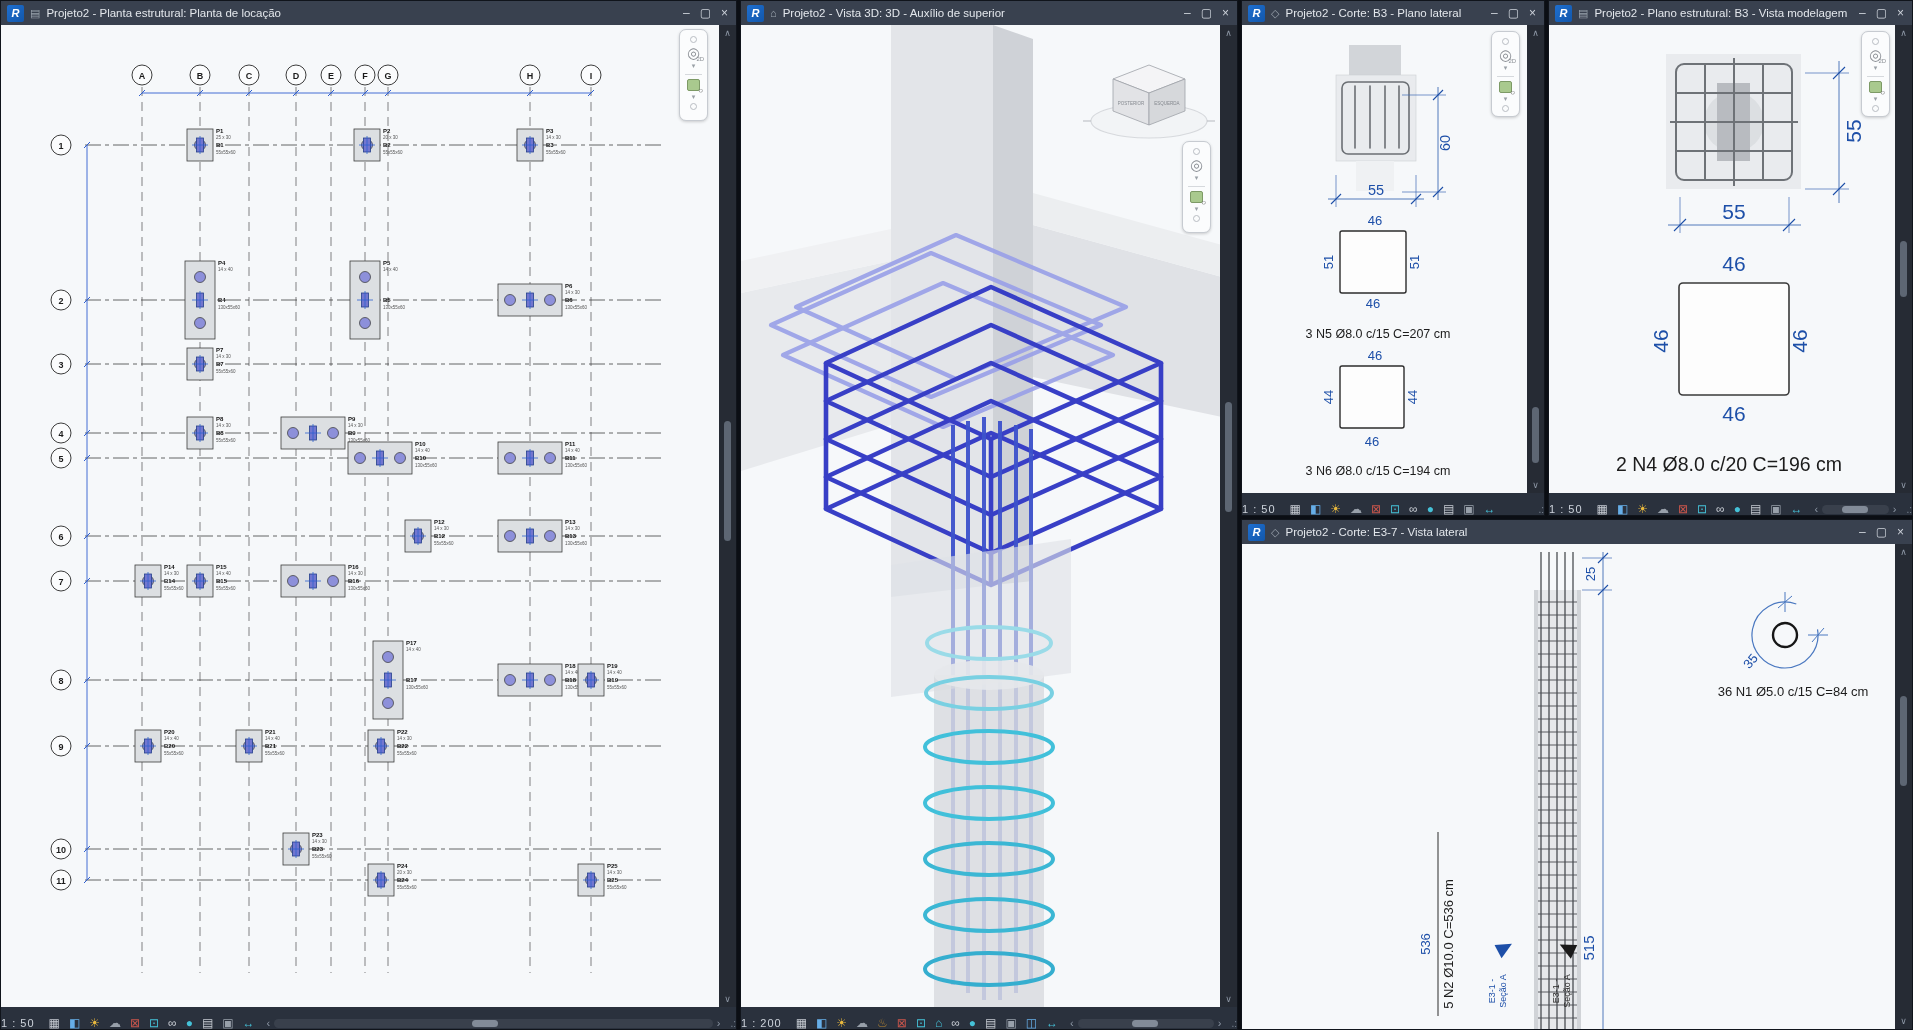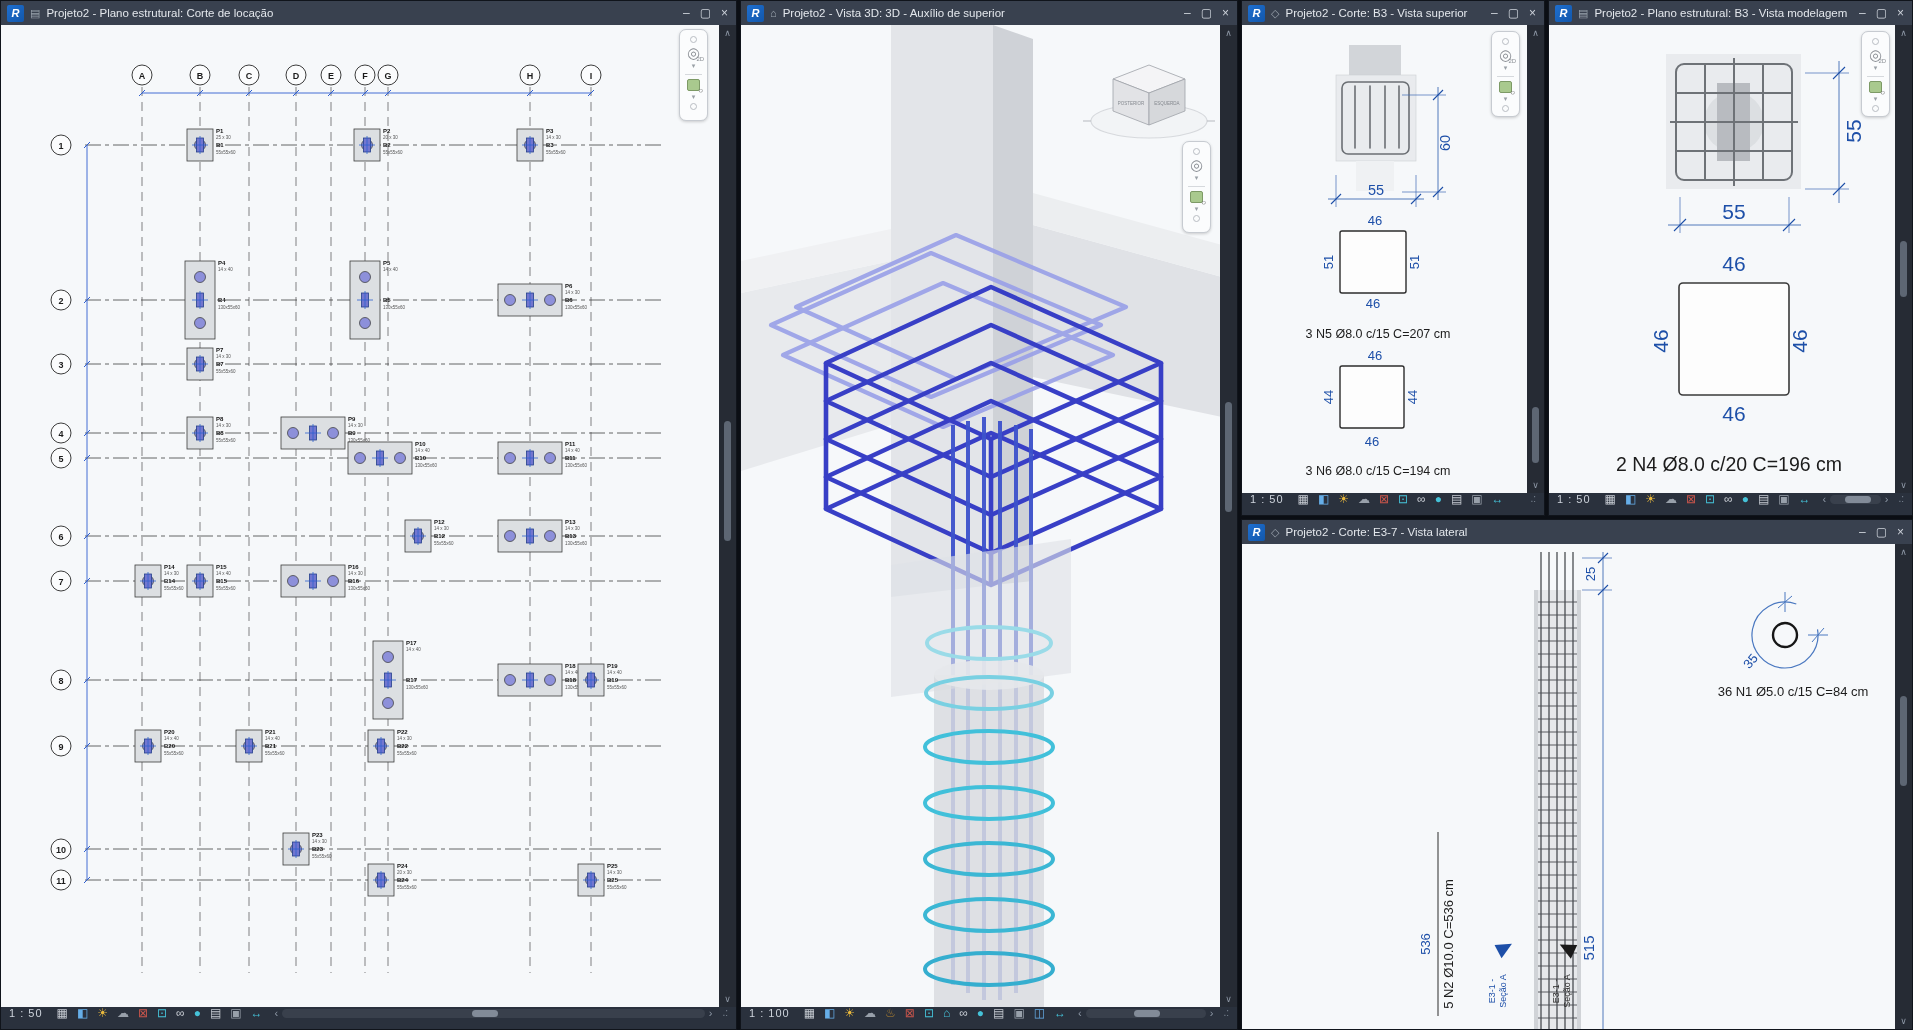--- a/index.html
+++ b/index.html
@@ -10,22 +10,22 @@
               padding:0 6px; flex:0 0 auto; }
   .ricon { width:17px; height:17px; background:linear-gradient(135deg,#1e6fd0,#1257ab); color:#fff;
            font-weight:bold; font-size:11px; display:flex; align-items:center; justify-content:center;
            border-radius:2px; font-style:italic; }
   .vticon { color:#9aa3ad; font-size:11px; }
   .wtitle { color:#e3e7ec; font-size:11.5px; white-space:nowrap; overflow:hidden; flex:1; }
   .wctrls { display:flex; gap:10px; color:#cdd2da; font-size:12px; padding-right:2px; }
   .wctrls span { cursor:default; }
   .content { position:relative; flex:1; background:#f6f8fa; overflow:hidden; }
   .content > svg { position:absolute; left:0; top:0; }
-  .viewbar { height:22px; background:#2a313d; display:flex; align-items:flex-start; gap:4px;
-             padding:0 8px; flex:0 0 auto; }
+  .viewbar { height:22px; background:#2a313d; display:flex; align-items:flex-end; gap:4px;
+             padding:0 0; flex:0 0 auto; }
   .scale { color:#cdd3db; font-size:11px; margin-right:10px; letter-spacing:1px; }
   .vbicons { display:flex; gap:9px; align-items:center; }
   .vbi { font-size:12px; line-height:1; cursor:default; }
   .hscroll { flex:1; display:flex; align-items:center; gap:4px; margin-left:8px; }
   .harr { color:#8d97a5; font-size:11px; }
   .htrack { flex:1; height:9px; background:#39404c; border-radius:5px; position:relative; }
   .hthumb { position:absolute; top:1px; height:7px; width:26px; background:#828b98; border-radius:4px; }
   .grip { color:#7b8593; font-size:10px; margin-left:6px; }
   .vscroll { position:absolute; top:0; right:0; bottom:0; width:17px; background:#262b34;
              display:flex; flex-direction:column; align-items:center; }
@@ -55,21 +55,21 @@
   .extline { stroke:#3f6cb4; stroke-width:0.7; fill:none; }
   .tick { stroke:#1d4fa8; stroke-width:1.1; }
 </style>
 </head>
 <body>
 
 <section class="win" style="left:0;top:0;width:737px;height:1030px">
   <header class="titlebar">
     <span class="ricon">R</span>
     <span class="vticon">▤</span>
-    <span class="wtitle">Projeto2 - Plano estrutural: Corte de locação</span>
+    <span class="wtitle">Projeto2 - Planta estrutural: Planta de locação</span>
     <span class="wctrls">
       <span>–</span>
       <span>▢</span>
       <span>×</span>
     </span>
   </header>
   <div class="content">
     <svg id="planSvg" viewBox="0 0 718 984" width="718" height="984">
         <line x1="141" y1="62" x2="141" y2="948" stroke="#4e4e4e" stroke-width="0.7" stroke-dasharray="9 6"></line>
         <circle cx="141" cy="50" r="10" fill="#fbfcfd" stroke="#3c3c3c" stroke-width="1"></circle>
@@ -565,21 +565,21 @@
     </div>
     <div class="vscroll">
       <span class="varr">∧</span>
       <div class="vtrack">
           <div class="vthumb" style="top:38%;height:110px"></div>
         </div>
       <span class="varr">∨</span>
     </div>
   </div>
   <footer class="viewbar">
-    <span class="scale">1 : 100</span>
+    <span class="scale">1 : 200</span>
     <span class="vbicons">
         <span class="vbi" style="color: rgb(198, 203, 210);">▦</span>
         <span class="vbi" style="color: rgb(102, 174, 232);">◧</span>
         <span class="vbi" style="color: rgb(232, 184, 61);">☀</span>
         <span class="vbi" style="color: rgb(152, 160, 170);">☁</span>
         <span class="vbi" style="color: rgb(184, 134, 47);">♨</span>
         <span class="vbi" style="color: rgb(201, 85, 75);">⊠</span>
         <span class="vbi" style="color: rgb(69, 194, 216);">⊡</span>
         <span class="vbi" style="color: rgb(69, 194, 216);">⌂</span>
         <span class="vbi" style="color: rgb(198, 203, 210);">∞</span>
@@ -597,21 +597,21 @@
       <span class="harr">›</span>
     </span>
     <span class="grip">.:</span>
   </footer>
 </section>
 
 <section class="win" style="left:1241px;top:0;width:304px;height:516px">
   <header class="titlebar">
     <span class="ricon">R</span>
     <span class="vticon">◇</span>
-    <span class="wtitle">Projeto2 - Corte: B3 - Vista superior</span>
+    <span class="wtitle">Projeto2 - Corte: B3 - Plano lateral</span>
     <span class="wctrls">
       <span>–</span>
       <span>▢</span>
       <span>×</span>
     </span>
   </header>
   <div class="content">
     <svg viewBox="0 0 287 470" width="287" height="470">
       <rect x="107" y="20" width="52" height="30" fill="#d2d5d9"></rect>
       <rect x="94" y="50" width="80" height="86" fill="#e9ebee" stroke="#cdd0d3" stroke-width="0.6"></rect>

